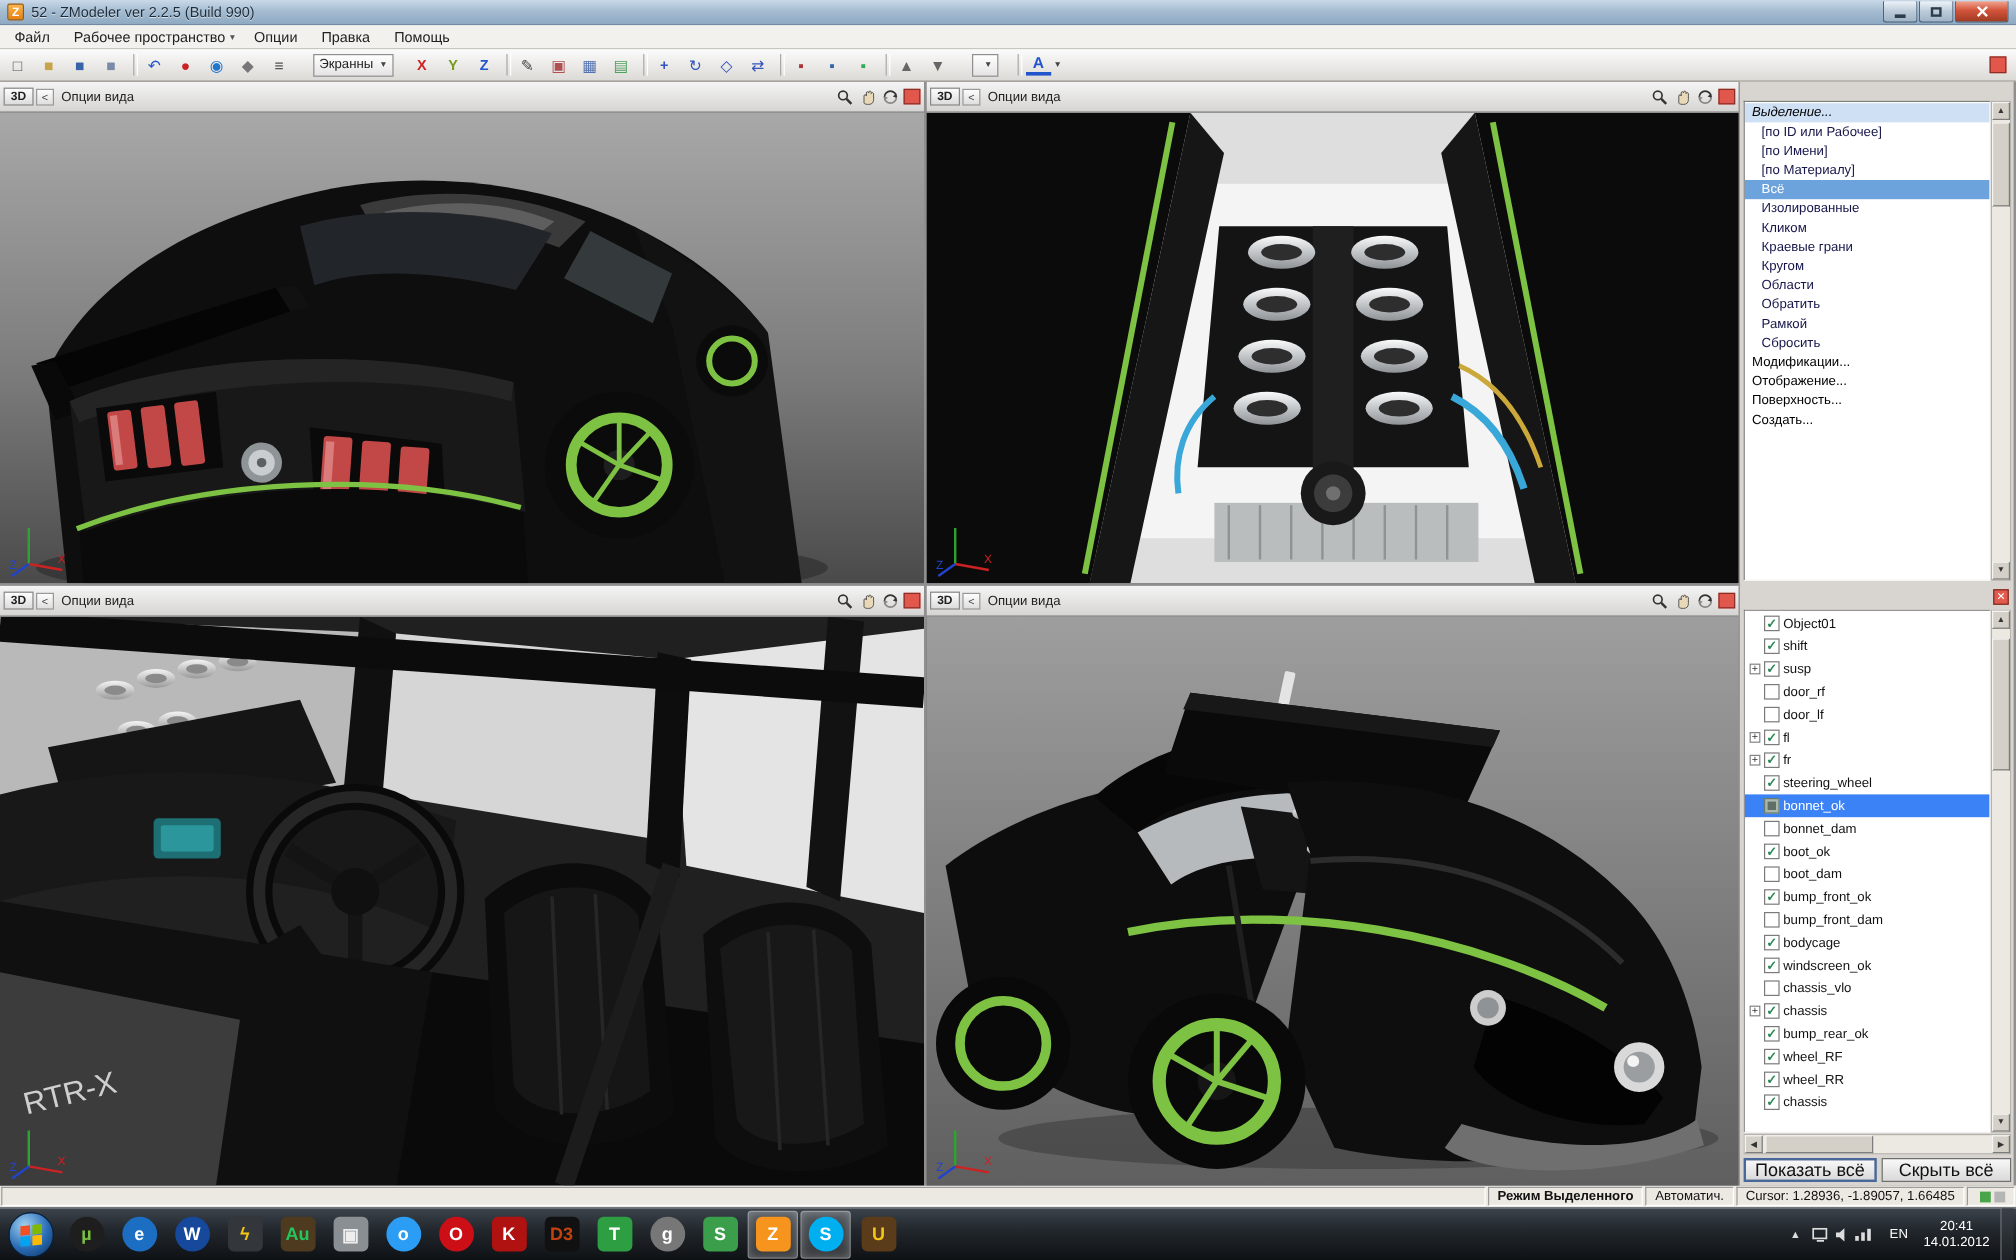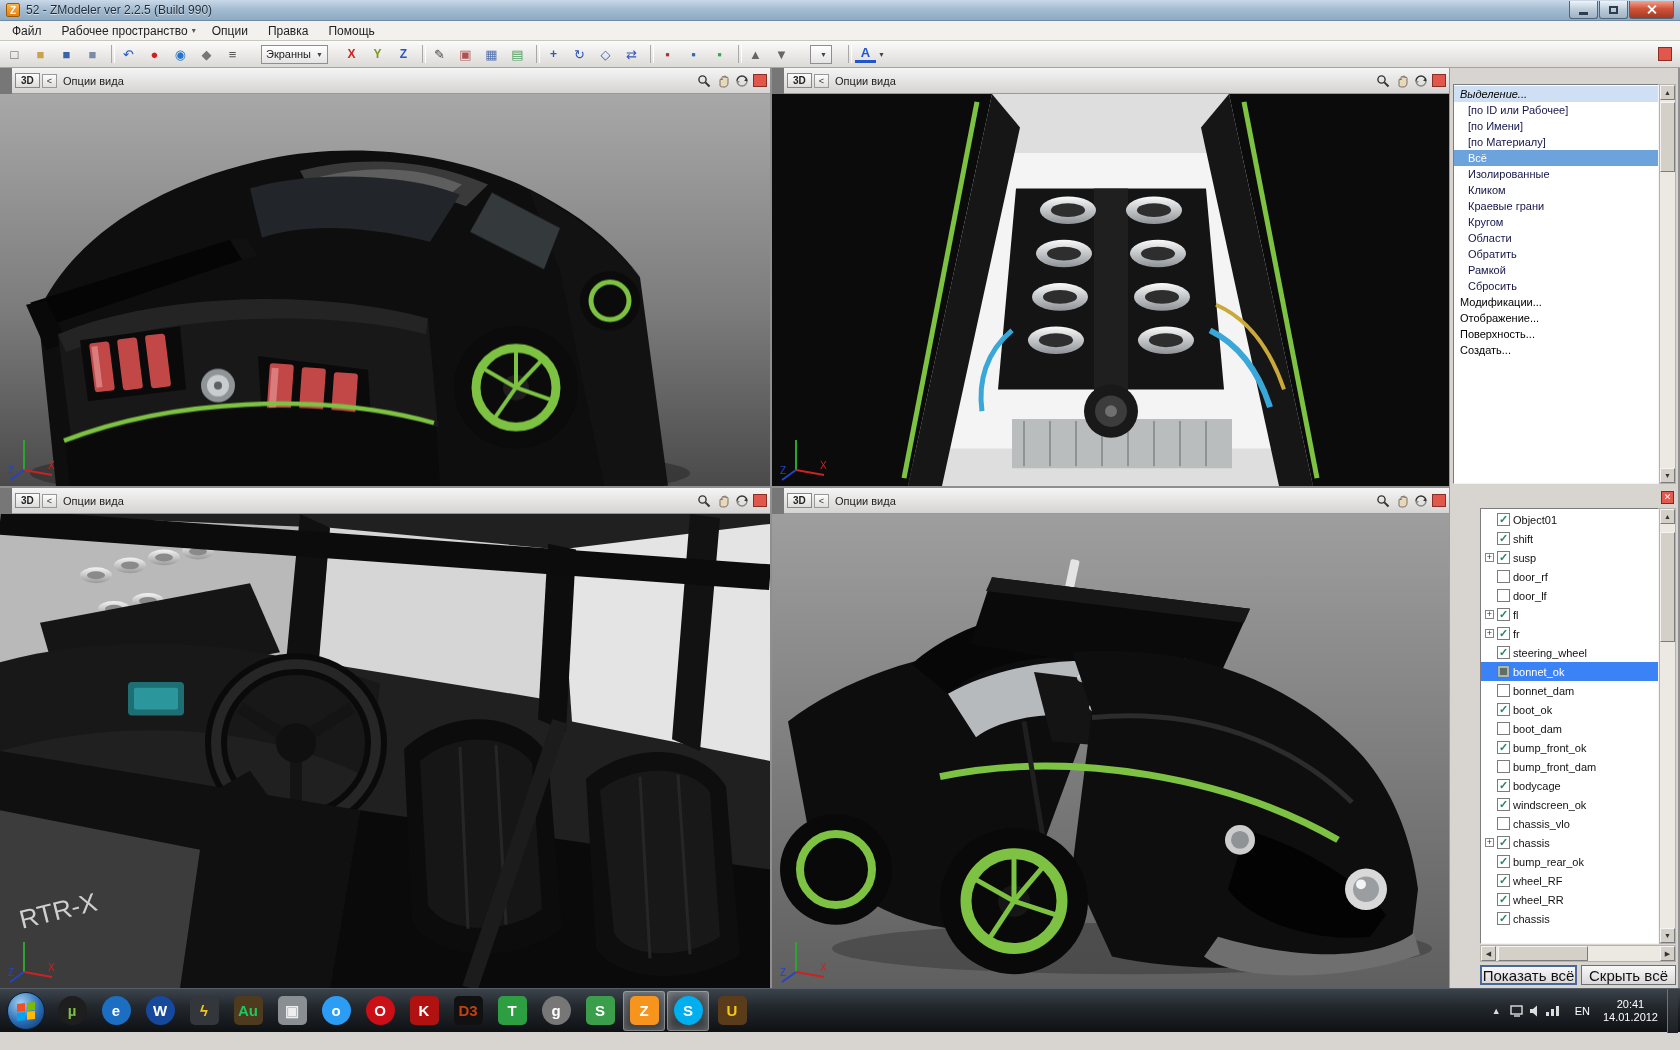--- a/index.html
+++ b/index.html
@@ -39,21 +39,21 @@
   .tb-item .lbl { font-size:11px; color:#222; }
   .tb-item .arr { font-size:7px; color:#444; margin-left:5px; }
   .tb-item.a .arr { margin-left:2px; }
   .tb-end { width:14px; height:14px; margin-left:auto; margin-right:4px; background:#e2574c; border:1px solid #8a2f28; }
 
   
   .main { display:flex; height:920px; background:#8f8f8f; }
   .vp-grid { width:1449px; display:grid; grid-template-columns:770px 677px; grid-template-rows:418px 500px; gap:2px; background:#8f8f8f; }
   .viewport { display:flex; flex-direction:column; overflow:hidden; background:#777; }
   .vp-head { height:26px; display:flex; align-items:center; gap:2px; padding:0 3px;
-    background:linear-gradient(#f5f5f5,#d5d4d2); border-bottom:1px solid #9a9a9a;margin-left:12px; }
+    background:linear-gradient(#f5f5f5,#d5d4d2); border-bottom:1px solid #9a9a9a; }
   .vp-3d { border:1px solid #888; background:linear-gradient(#fdfdfd,#dcdcdc); font-size:10px; font-weight:bold;
     padding:1px 5px; color:#222; font-family:"Liberation Sans",sans-serif; }
   .vp-back { border:1px solid #999; background:linear-gradient(#fdfdfd,#dedede); font-size:9px; padding:1px 4px; color:#333; }
   .vp-title { font-size:11px; color:#222; margin-left:4px; }
   .vp-tools { margin-left:auto; display:flex; gap:4px; align-items:center; }
   .vp-ic { width:15px; height:15px; display:flex; align-items:center; justify-content:center; }
   .vp-ic svg { width:14px; height:14px; }
   .vp-max { width:14px; height:13px; background:#e2574c; border:1px solid #8a2f28; }
   .vp-body { flex:1; position:relative; overflow:hidden; }
   .scene { position:absolute; inset:0; width:100%; height:100%; display:block; }
@@ -65,21 +65,21 @@
   .sel-list { flex:1; background:#fff; border:1px solid; border-color:#7c7c7c #f4f4f4 #f4f4f4 #7c7c7c; overflow:hidden; padding-top:1px; }
   .sel-item { height:16px; display:flex; align-items:center; padding-left:6px; font-size:11px; color:#15154a; }
   .sel-item.header { color:#000; }
   .sel-item.indent { padding-left:14px; }
   .sel-item.open { background:var(--hdr-blue);font-style:italic; }
   .sel-item.selected { background:var(--sel-blue); color:#fff;text-align:center; }
   .rp-div { height:22px; display:flex; align-items:center; justify-content:flex-end; padding:0 4px; gap:4px; }
   .rp-close { width:13px; height:13px; background:#e05a4e; border:1px solid #7e2a22; color:#fff; font-size:9px;
     display:flex; align-items:center; justify-content:center; }
   .rp-close::after { content:"✕"; }
-  .rp-bottom { height:480px; display:flex; flex-direction:column; padding:0 2px 2px 3px;margin-left:27px; }
+  .rp-bottom { height:480px; display:flex; flex-direction:column; padding:0 2px 2px 3px; }
   .obj-wrap { flex:1; display:flex; overflow:hidden; }
   .obj-list { flex:1; background:#fff; border:1px solid; border-color:#7c7c7c #f4f4f4 #f4f4f4 #7c7c7c; overflow:hidden; padding-top:1px; }
   .obj-row { height:19px; display:flex; align-items:center; gap:3px; padding:0 2px 0 4px; font-size:11px; color:#111; }
   .obj-row.selected { background:#3b82f6; color:#fff; }
   .expbox { width:9px; height:9px; border:1px solid #848484; background:#fff; visibility:hidden; font-size:9px;
     line-height:7px; text-align:center; color:#333; flex:none; }
   .expbox.exp { visibility:visible; }
   .expbox.exp::after { content:"+"; }
   .cb { width:13px; height:13px; border:1px solid #7b7b7b; background:#fff; display:flex; align-items:center;
     justify-content:center; flex:none; }
@@ -929,20 +929,30 @@
           <div class="sc-btn right"></div>
         </div>
         <div class="btn-row">
           <button class="pbtn primary">Показать всё</button>
           <button class="pbtn">Скрыть всё</button>
         </div>
       </div>
     </div>
   </div>
 
+  <div class="statusbar">
+    <div class="sb-seg sb-fill"></div>
+    <div class="sb-seg sb-mode">Режим Выделенного</div>
+    <div class="sb-seg">Автоматич.</div>
+    <div class="sb-seg">Cursor: 1.28936, -1.89057, 1.66485</div>
+    <div class="sb-seg">
+        <span class="sb-dot g"></span>
+        <span class="sb-dot r"></span>
+      </div>
+  </div>
 
   <div class="taskbar">
     <div class="orb">
       <svg viewBox="0 0 20 20" width="20" height="20">
           <g transform="skewY(-6) translate(0,1)">
             <rect x="1" y="2" width="8" height="8" fill="#f25022"></rect>
             <rect x="11" y="2" width="8" height="8" fill="#7fba00"></rect>
             <rect x="1" y="11" width="8" height="8" fill="#00a4ef"></rect>
             <rect x="11" y="11" width="8" height="8" fill="#ffb900"></rect>
           </g>

